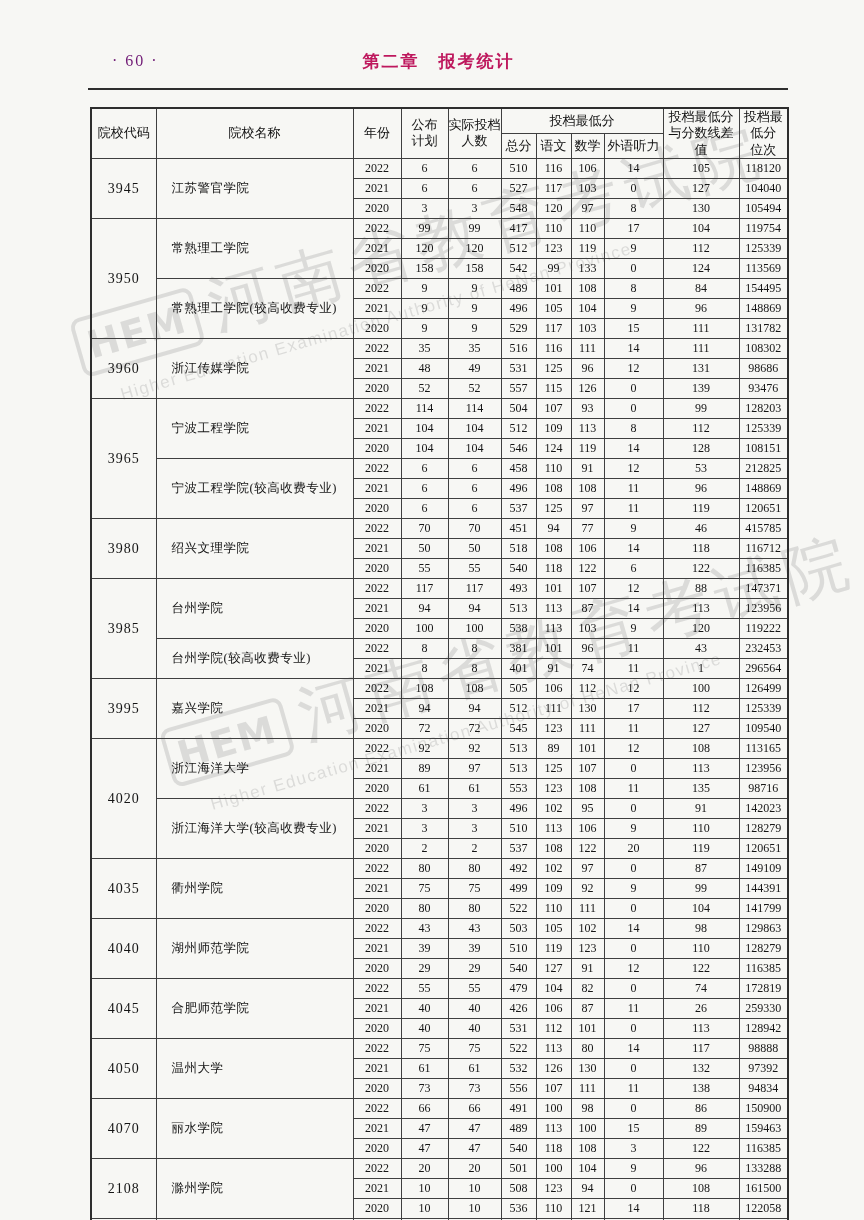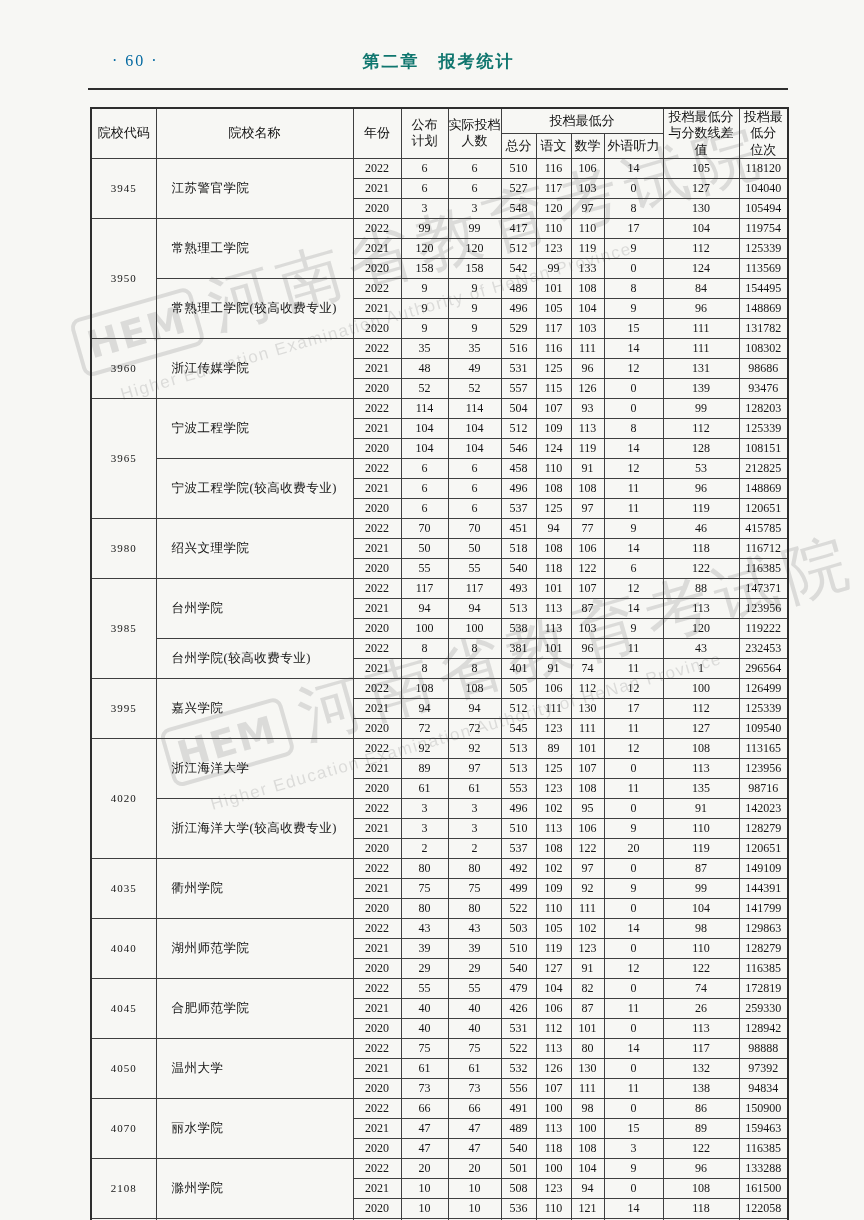--- a/index.html
+++ b/index.html
@@ -5,26 +5,26 @@
   html,body{margin:0;padding:0;}
   body{
     width:864px;height:1220px;position:relative;overflow:hidden;
     background:#f7f7f4;
     font-family:"Liberation Serif","DejaVu Serif",serif;
     color:#222;
   }
   
   .page-number{
     position:absolute;left:112px;top:52px;
-    font-size:16px;letter-spacing:2px;color:#0369a1;
+    font-size:16px;letter-spacing:2px;color:#701a75;
   }
   .chapter-title{
     position:absolute;left:90px;top:50px;width:697px;
     text-align:center;font-family:"DejaVu Sans","Liberation Sans",sans-serif;
-    font-weight:bold;font-size:17px;color:#0f766e;letter-spacing:2px;
+    font-weight:bold;font-size:17px;color:#be185d;letter-spacing:2px;
   }
   .header-rule{
     position:absolute;left:88px;top:88px;width:700px;height:0;
     border-top:2.5px solid #2e2e2e;
   }
   
   .wm{
     position:absolute;width:680px;pointer-events:none;z-index:1;
     transform:rotate(-16deg);transform-origin:left bottom;
     color:#8f8f8f;
@@ -61,21 +61,21 @@
     white-space:pre-line;color:#111;
     font-family:"Liberation Serif","DejaVu Serif",serif;
     height:22px;
   }
   .stats-table tbody td{
     font-size:12px;height:19px;line-height:19px;color:#151515;
   }
   .stats-table tbody td.name{
     text-align:left;padding-left:15px;font-size:12.5px;letter-spacing:0.5px;
   }
-  .stats-table tbody td.code{font-size:11px;letter-spacing:1px;}
+  .stats-table tbody td.code{font-size:14px;letter-spacing:1px;}
 </style>
 </head>
 <body>
 
 <div class="page-number">· 60 ·</div>
 <div class="chapter-title">第二章　报考统计</div>
 <div class="header-rule"></div>
 
 <div class="wm" id="wm-a">
   <div class="wm-cn"><span class="wm-logo">HEM</span><span>河南省教育考试院</span></div>

